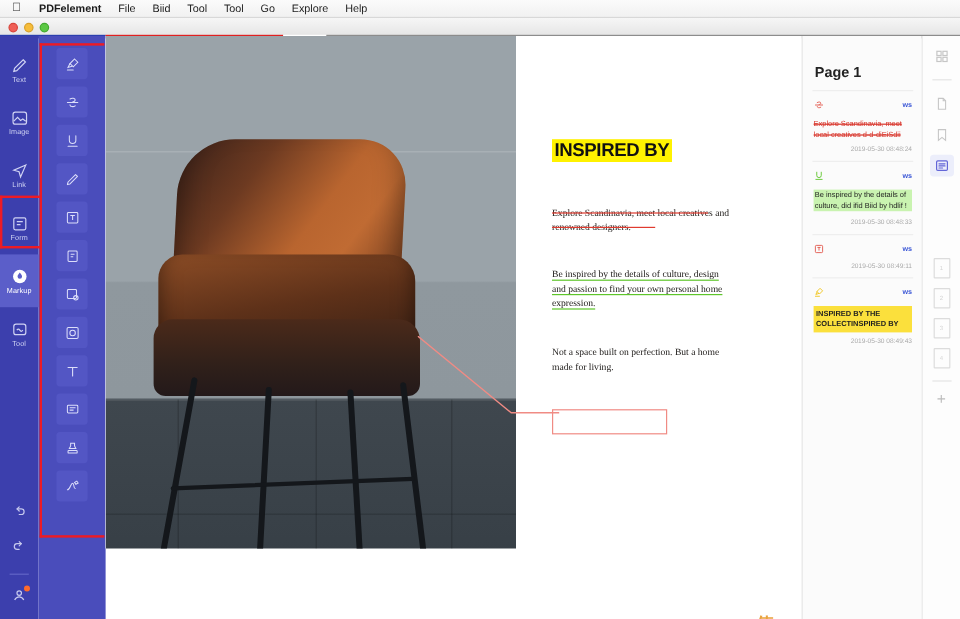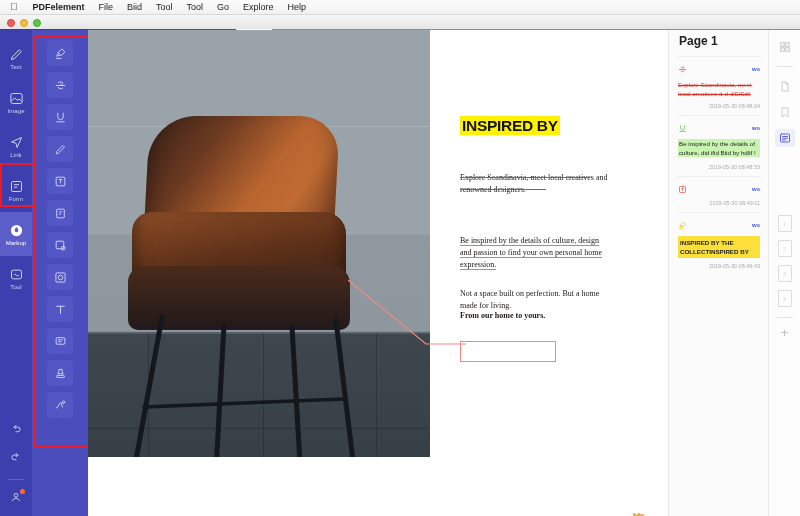--- a/index.html
+++ b/index.html
@@ -130,36 +130,36 @@
   .headline {
     position: absolute; left: 372px; top: 85px; width: 170px;
     font-family: "Liberation Sans", sans-serif; font-weight: bold;
     font-size: 15.5px; line-height: 21px; color: #111; letter-spacing: -0.3px;
   }
   .headline span { background: #fff200; box-decoration-break: clone; -webkit-box-decoration-break: clone; padding: 1px 2px; }
 
   .body-sec { position: absolute; left: 372px; width: 152px; font-family: "Liberation Serif", serif; color: #23201e; }
   .b-strike { top: 142px; font-size: 8px; line-height: 11.5px; }
   .strikeline { position: absolute; left: 0; width: 130px; height: 1px; background: #e03b2f; }
-  .b-green { top: 205px; font-size: 8px; line-height: 12px; }
+  .b-green { top: 193px; font-size: 8px; line-height: 12px; }
   .b-green span { border-bottom: 1.5px solid #5ec52a; }
   .b-plain { top: 258px; font-size: 8px; line-height: 12px; }
   .b-bold { top: 280px; font-size: 8px; line-height: 12px; font-weight: bold; }
 
   .annotrect {
     position: absolute; left: 372px; top: 311px; width: 96px; height: 21px;
     border: 1.2px solid #f08b84; background: transparent;
   }
   .leaderline { position: absolute; left: 260px; top: 250px; width: 120px; height: 80px; }
 
   
   .comments {
     position: absolute; left: 668px; top: 30px; width: 100px; height: 486px;
     background: #fbfbfb; border-left: 1px solid #e6e6e6;
-    padding: 0 7px 0 8px; overflow: hidden;
+    padding: 19px 7px 0 8px; overflow: hidden;
   }
   .cm-title { font-size: 12px; font-weight: bold; color: #222; margin: 4px 0 8px 2px; }
   .cm { border-top: 1px solid #eeeeee; padding: 6px 1px 6px 1px; }
   .cm-head { display: flex; align-items: center; justify-content: space-between; height: 12px; }
   .cm-user { font-size: 6px; color: #3b57d6; font-weight: bold; }
   .cm-body { font-size: 6.2px; line-height: 9px; color: #1f1f1f; margin-top: 5px; word-break: break-word; }
   .cm-body.strike { color: #d8342a; text-decoration: line-through; }
   .cm-body.green { background: #c9f3b0; display: inline-block; padding: 0 1px; }
   .cm-body.yellowbg { background: #fbe03c; font-weight: bold; display: inline-block; padding: 2px 2px; font-family: "Liberation Sans", sans-serif; }
   .cm-time { font-size: 5.5px; color: #aaaaaa; text-align: right; margin-top: 5px; }
@@ -422,23 +422,20 @@
       </div>
 
       <div class="body-sec b-green">
         <span>Be inspired by the details of culture, design and passion to find your own personal home expression.</span>
       </div>
 
       <div class="body-sec b-plain">
         <span>Not a space built on perfection. But a home made for living.</span>
       </div>
 
-      <div class="body-sec b-bold">
-        <span>From our home to yours.</span>
-      </div>
 
       <svg class="leaderline" viewBox="0 0 120 80">
         <path d="M0 0 L78 64 L118 64" stroke="#f08b84" stroke-width="1.2" fill="none"></path>
       </svg>
       <div class="annotrect"></div>
     </div>
   </div>
 
   <div class="comments">
     <div class="cm-title">Page 1</div>

